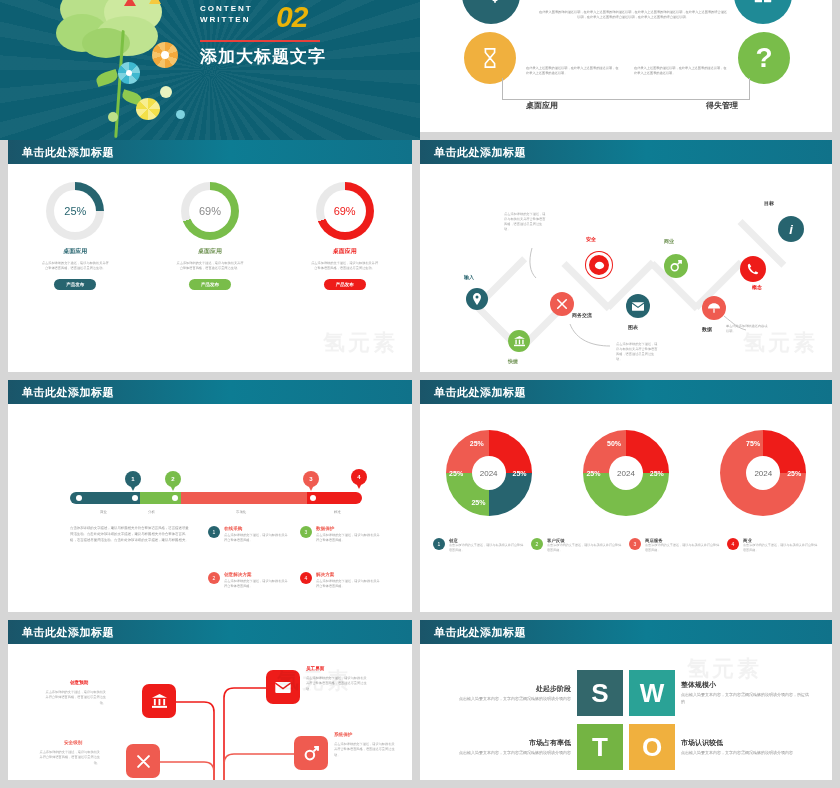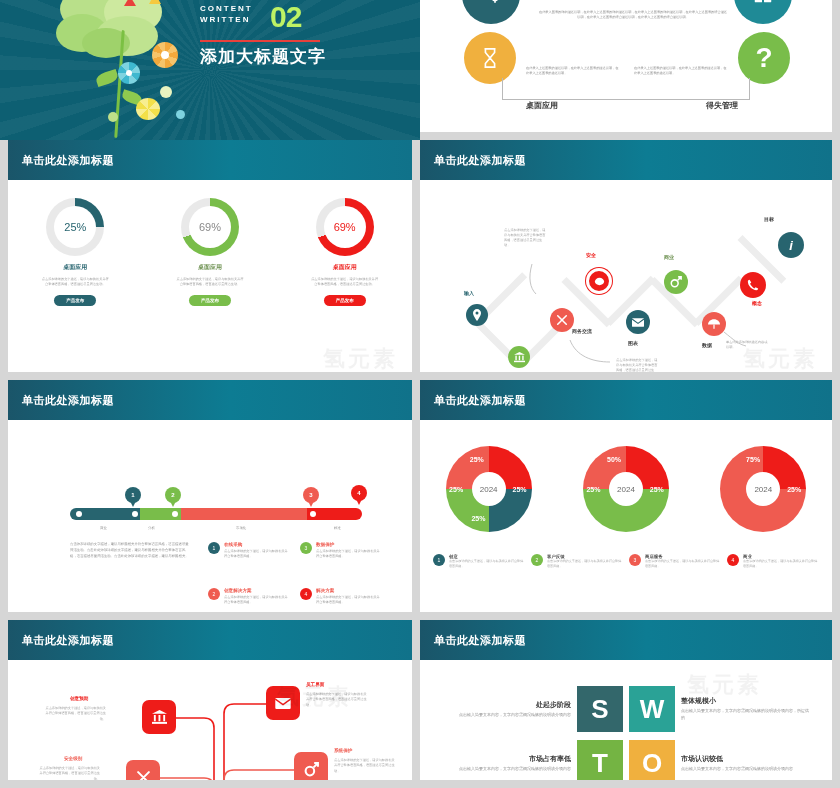--- a/index.html
+++ b/index.html
@@ -6,39 +6,39 @@
   html,body { width:840px; height:788px; overflow:hidden; }
   body {
     background:#d6d6d6;
     font-family:"Liberation Sans","DejaVu Sans",sans-serif;
   }
   .grid { display:grid; grid-template-columns:420px 420px; grid-template-rows:140px 240px 240px 168px; width:840px; height:788px; }
   .cell { position:relative; overflow:hidden; padding:0 8px 8px 8px; }
   .slide { position:relative; width:100%; height:100%; background:#fff; overflow:hidden; }
 
   
-  .hdr { height:40px; background:linear-gradient(90deg,#1a5569 0%,#0d7c93 55%,#10728a 100%); display:flex; align-items:center; padding-left:14px; }
+  .hdr { height:24px; background:linear-gradient(90deg,#1a5569 0%,#0d7c93 55%,#10728a 100%); display:flex; align-items:center; padding-left:14px; }
   .hdr-t { color:#fff; font-size:11px; font-weight:bold; letter-spacing:.5px; }
   .body-area { position:relative; width:100%; height:calc(100% - 24px); }
 
   
   .cover { background:#0d5f72; position:relative; height:100%; width:100%; overflow:hidden; }
   .cover .rays { position:absolute; left:-5%; top:-60%; width:110%; height:220%;
     background:repeating-conic-gradient(from 0deg at 50% 50%, rgba(255,255,255,.045) 0deg 4deg, rgba(0,0,0,0) 4deg 9deg); }
   .arcL { position:absolute; left:-36px; top:-56px; width:110px; height:250px; border-radius:50%;
     border:7px solid #e8413c; border-right-color:transparent; border-top-color:transparent; }
   .arcL2 { position:absolute; left:-28px; top:-46px; width:96px; height:230px; border-radius:50%;
     border:4px solid #f2f2f2; border-right-color:transparent; border-top-color:transparent; }
   .arcR { position:absolute; right:-40px; top:-60px; width:110px; height:240px; border-radius:50%;
     border:7px solid #e8413c; border-left-color:transparent; border-top-color:transparent; }
   .arcR2 { position:absolute; right:-32px; top:-50px; width:96px; height:220px; border-radius:50%;
     border:4px solid #f2f2f2; border-left-color:transparent; border-top-color:transparent; }
   .cover-txt { position:absolute; left:200px; top:4px; }
   .wc { color:#fff; font-size:8px; font-weight:bold; letter-spacing:2px; line-height:1.15; }
-  .num02 { position:absolute; left:70px; top:-4px; color:#bef264; font-size:30px; font-weight:bold; letter-spacing:-1px; }
+  .num02 { position:absolute; left:76px; top:-4px; color:#eab308; font-size:30px; font-weight:bold; letter-spacing:-1px;font-style:italic; }
   .rule { width:120px; height:2px; background:#e8413c; margin:2px 0 3px 0; }
   .bigtitle { color:#fff; font-size:17px; font-weight:bold; letter-spacing:1px; }
 
   
   .flower-stem { position:absolute; left:118px; top:30px; width:3px; height:108px; background:#7bc043; border-radius:2px; transform:rotate(4deg); }
   .cloud-petal { position:absolute; border-radius:50%; }
   .girl { position:absolute; }
 
   
   .circ { position:absolute; border-radius:50%; display:flex; align-items:center; justify-content:center; color:#fff; }

